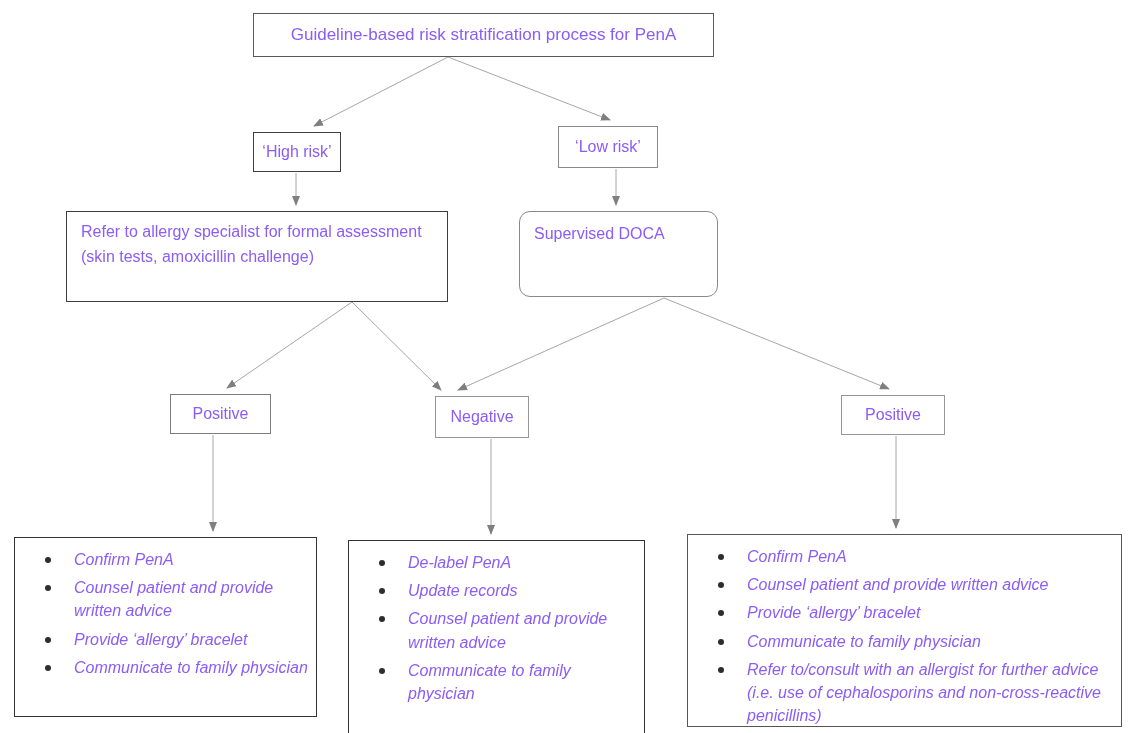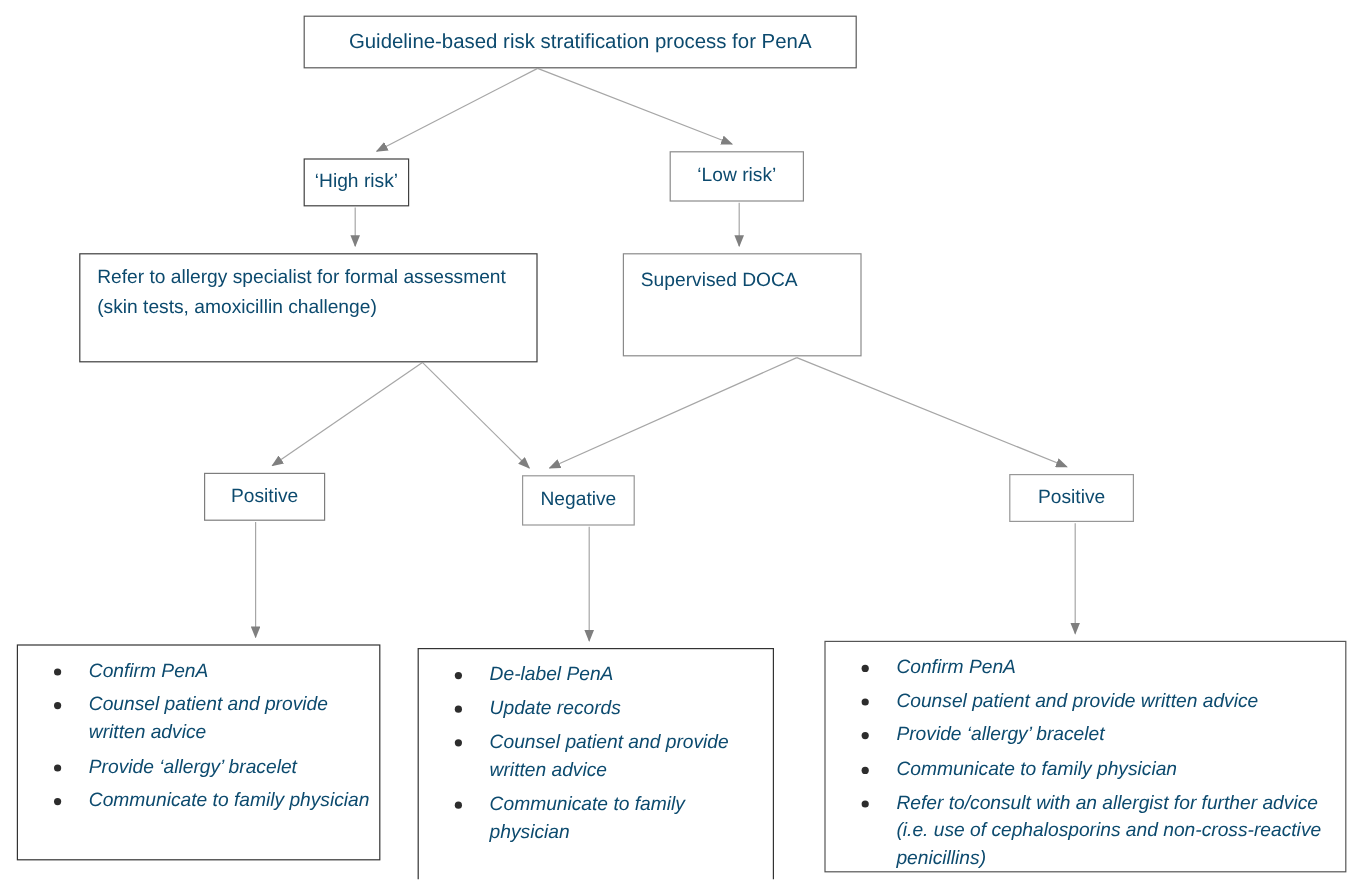--- a/index.html
+++ b/index.html
@@ -1,21 +1,21 @@
 <!DOCTYPE html>
 <html><head>
 <meta charset="utf-8">
 <style>
   html,body { margin:0; padding:0; background:#ffffff; }
   .canvas {
     position:relative;
     width:1133px; height:733px;
     background:#ffffff;
     font-family:"Liberation Sans", sans-serif;
-    color:#0c4a6e;
+    color:#8b5cf6;
     overflow:hidden;
   }
   svg.arrows { position:absolute; left:0; top:0; width:1133px; height:733px; }
   .node {
     position:absolute;
     background:#ffffff;
     border:1.5px solid #404040;
     box-sizing:border-box;
     font-size:16px;
     line-height:1.35;
@@ -26,25 +26,26 @@
   .leftpad {
     display:flex; align-items:flex-start;
     padding:8px 14px;
     text-align:left;
     line-height:1.55;
   }
   .topleft {
     display:flex; align-items:flex-start;
     padding:11px 14px;
     text-align:left;
+    border-radius:11px;
   }
   
   #n-title     { left:253px; top:13px;  width:461px; height:44px; border-color:#595959; font-size:17px; }
   #n-high      { left:253px; top:132px; width:88px; height:40px; border-color:#404040; }
-  #n-low       { left:558px; top:126px; width:112px; height:42px; border-color:#8a8a8a; }
+  #n-low       { left:558px; top:126px; width:100px; height:42px; border-color:#8a8a8a; }
   #n-refer     { left:66px;  top:211px; width:382px; height:91px; border-color:#3d3d3d; }
   #n-doca      { left:519px; top:211px; width:199px; height:86px; border-color:#8a8a8a; }
   #n-pos-left  { left:170px; top:394px; width:101px; height:40px; border-color:#7d7d7d; }
   #n-neg       { left:435px; top:396px; width:94px; height:42px; border-color:#979797; }
   #n-pos-right { left:841px; top:395px; width:104px; height:40px; border-color:#979797; }
   #n-out-left  { left:14px;  top:537px; width:303px; height:180px; border-color:#333333; }
   #n-out-mid   { left:348px; top:540px; width:297px; height:220px; border-color:#333333; }
   #n-out-right { left:687px; top:534px; width:435px; height:193px; border-color:#555555; }
 
   .outcome ul {

